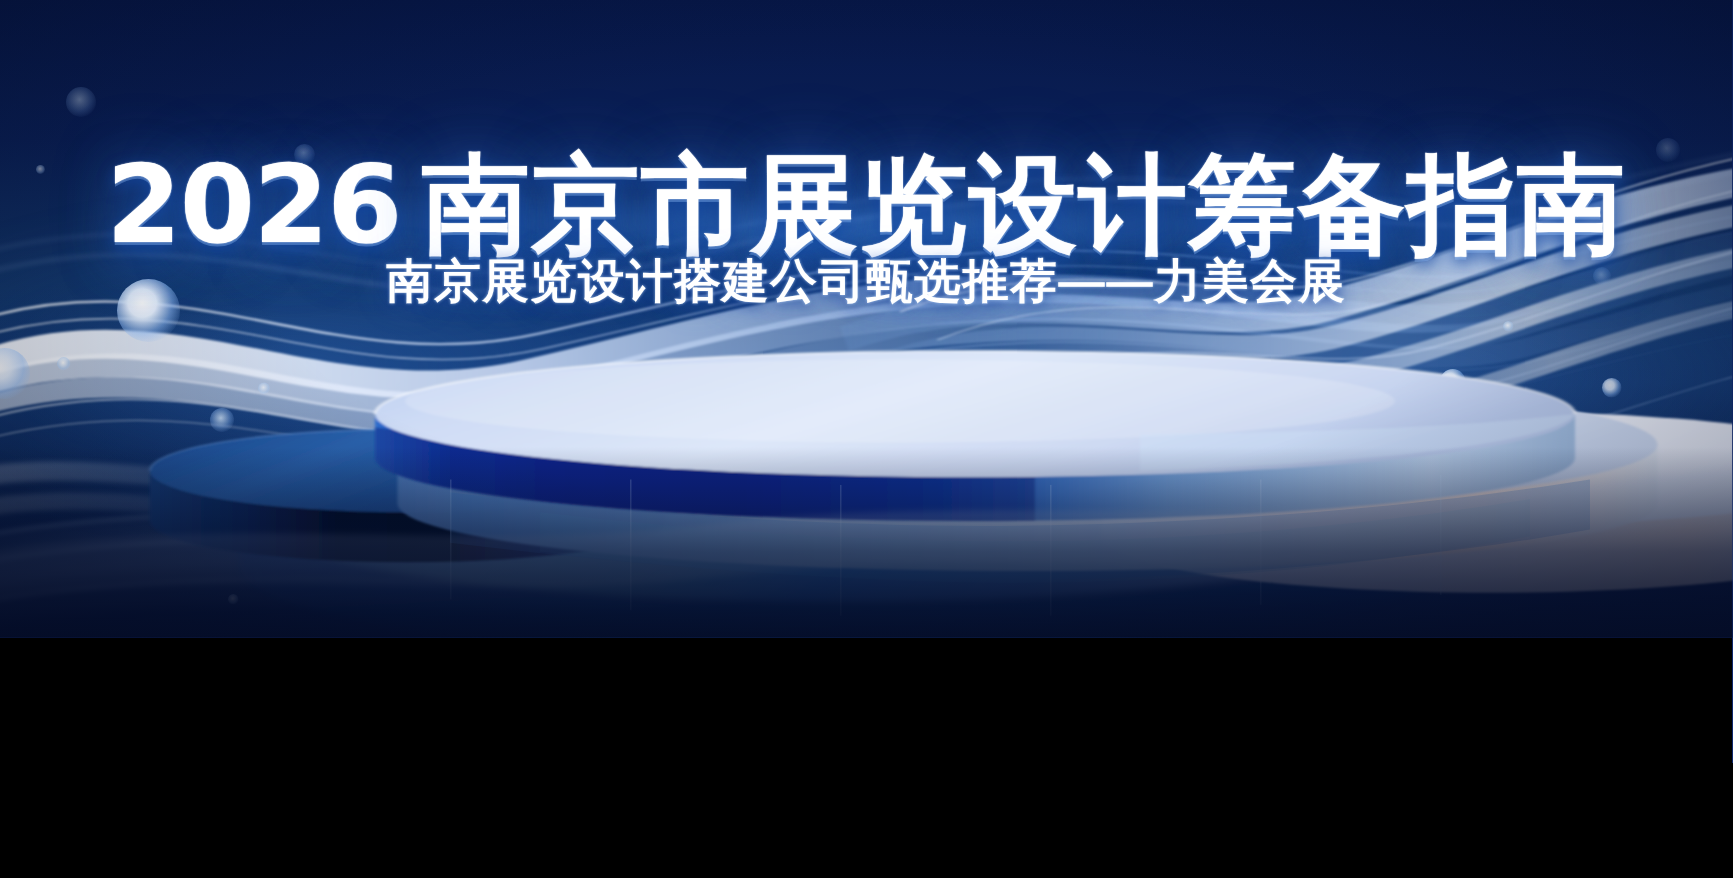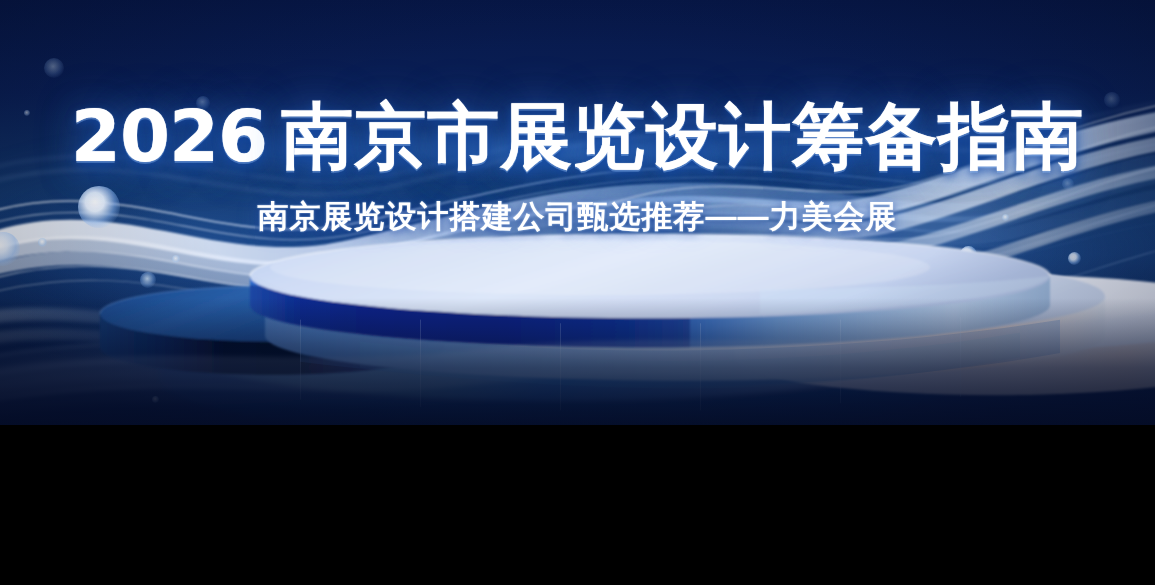--- a/index.html
+++ b/index.html
@@ -90,21 +90,21 @@
   .headline-mirror{
     position:absolute;left:0;right:0;top:118px;
     text-align:center;
     z-index:35;
     pointer-events:none;
     overflow:hidden;
     height:40px;
   }
   .subtitle-wrap{
     position:absolute;left:0;right:0;top:167px;
-    text-align:center;z-index:40;margin-top:29px;
+    text-align:center;z-index:40;
   }
   .subtitle{
     display:inline-block;
     font-size:31px;
     font-weight:bold;
     color:#ffffff;
     letter-spacing:1px;
     white-space:nowrap;
     text-shadow:
       0 0 2px rgba(200,225,255,0.75),

